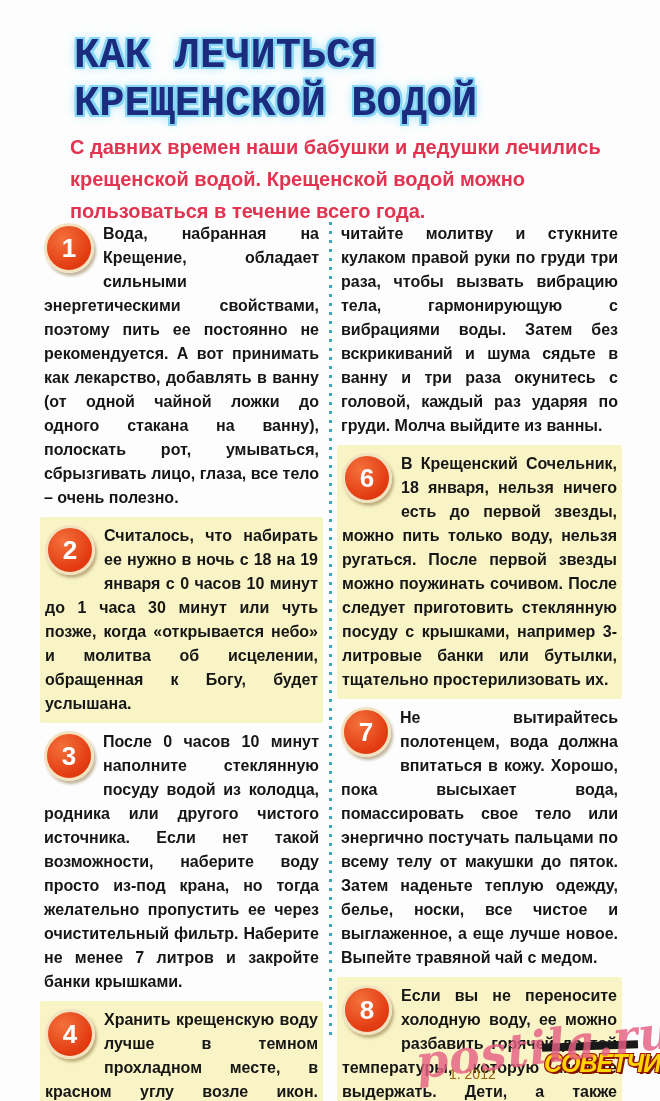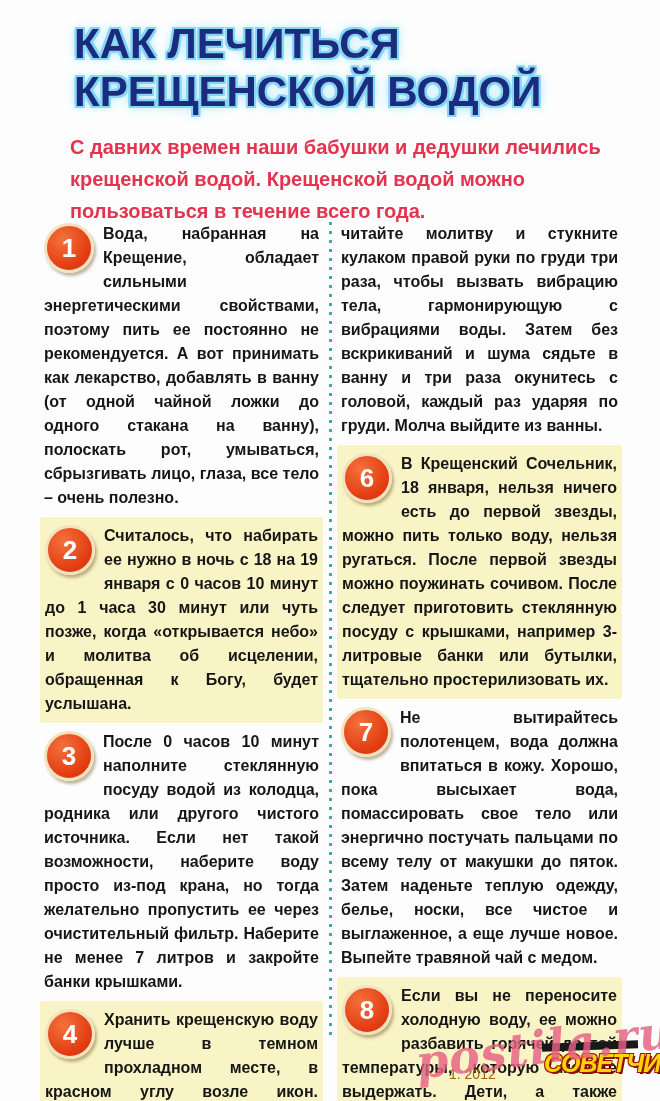--- a/index.html
+++ b/index.html
@@ -4,29 +4,30 @@
 <style>
   html,body{margin:0;padding:0;}
   body{background:#ffffff;font-family:"Liberation Sans",sans-serif;}
   .page{
     position:relative;width:660px;height:1101px;margin:0 auto;
     background:#fdfdfd;overflow:hidden;
     border-right:2px solid #f6eaec;border-bottom:2px solid #d8d8d8;
   }
   
   .title{
-    position:absolute;left:74px;top:20px;width:540px;
+    position:absolute;left:74px;top:32px;width:540px;
     font-size:42px;line-height:48px;font-weight:bold;letter-spacing:0;
     color:var(--title-blue,#1b2c7e);
     text-shadow:
       2px 0 0 var(--title-glow,#86d6f4), -2px 0 0 var(--title-glow,#86d6f4),
       0 2px 0 var(--title-glow,#86d6f4), 0 -2px 0 var(--title-glow,#86d6f4),
       2px 2px 0 var(--title-glow,#86d6f4), -2px -2px 0 var(--title-glow,#86d6f4),
       2px -2px 0 var(--title-glow,#86d6f4), -2px 2px 0 var(--title-glow,#86d6f4),
       0 0 8px #a9e4f8, 0 0 14px #c4effb;
+    font-family: Liberation Mono, monospace;
   }
   .intro{
     position:absolute;left:70px;top:131px;width:540px;
     font-size:20px;line-height:32px;font-weight:bold;
     color:var(--intro-red,#e23450);
   }
   
   .cols{position:absolute;left:40px;top:219px;width:582px;display:flex;align-items:flex-start;}
   .col{width:283px;}
   .col.right{width:285px;}

